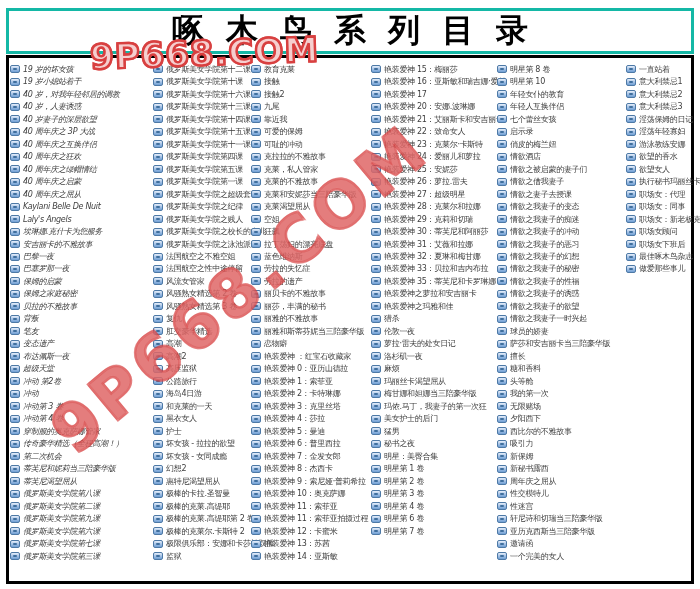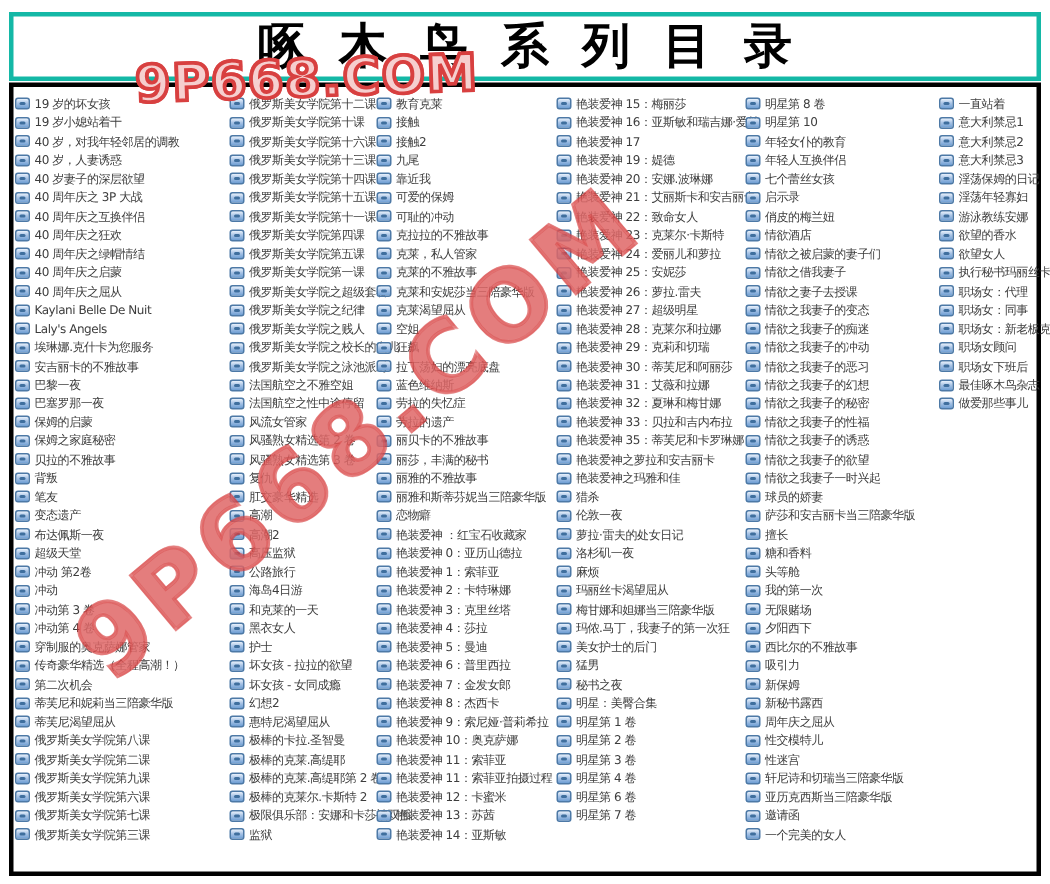--- a/index.html
+++ b/index.html
@@ -35,21 +35,21 @@
 </style>
 </head>
 <body>
 
 <div class="page">
   <div class="title-box">
     <div class="title">啄木鸟系列目录</div>
   </div>
   <div class="content-box"></div>
   <div id="list-layer">
-      <div class="col" style="left: 10px;">
+      <div class="col" style="left: 10px; font-style: italic;">
         <div class="item">
           <span class="fic"></span>
           <span class="txt">19 岁的坏女孩</span>
         </div>
         <div class="item">
           <span class="fic"></span>
           <span class="txt">19 岁小媳站着干</span>
         </div>
         <div class="item">
           <span class="fic"></span>
@@ -533,24 +533,20 @@
           <span class="fic"></span>
           <span class="txt">艳装爱神 15：梅丽莎</span>
         </div>
         <div class="item">
           <span class="fic"></span>
           <span class="txt">艳装爱神 16：亚斯敏和瑞吉娜·爱丝</span>
         </div>
         <div class="item">
           <span class="fic"></span>
           <span class="txt">艳装爱神 17</span>
-        </div>
-        <div class="item">
-          <span class="fic"></span>
-          <span class="txt">艳装爱神 19：媞德</span>
         </div>
         <div class="item">
           <span class="fic"></span>
           <span class="txt">艳装爱神 20：安娜.波琳娜</span>
         </div>
         <div class="item">
           <span class="fic"></span>
           <span class="txt">艳装爱神 21：艾丽斯卡和安吉丽卡</span>
         </div>
         <div class="item">

